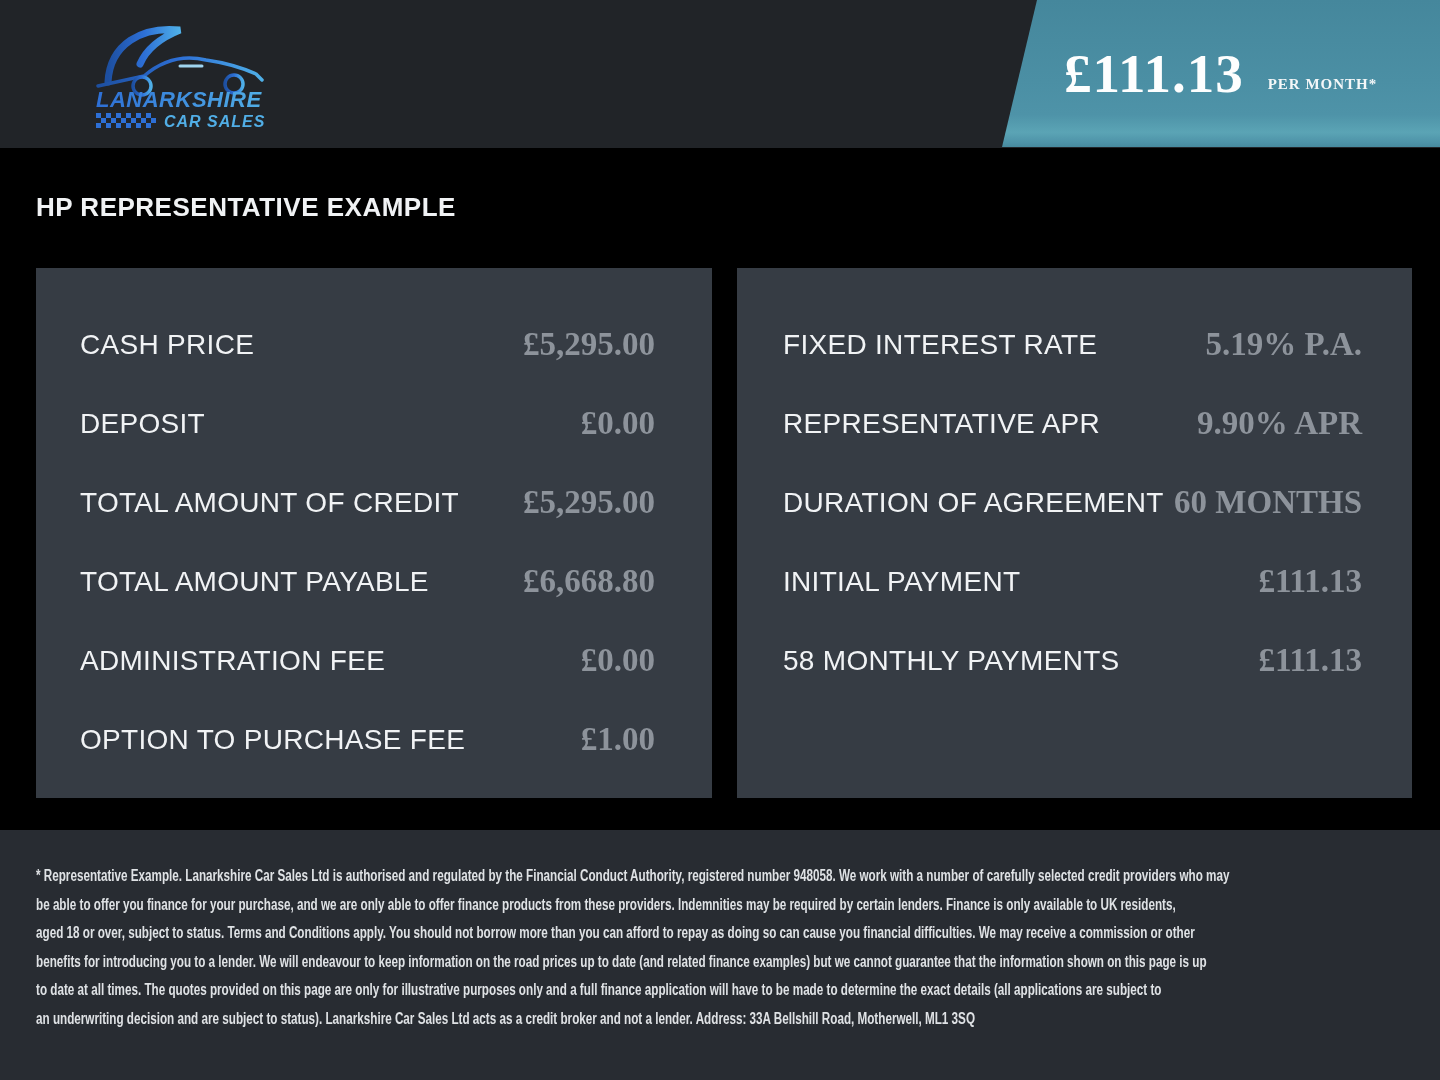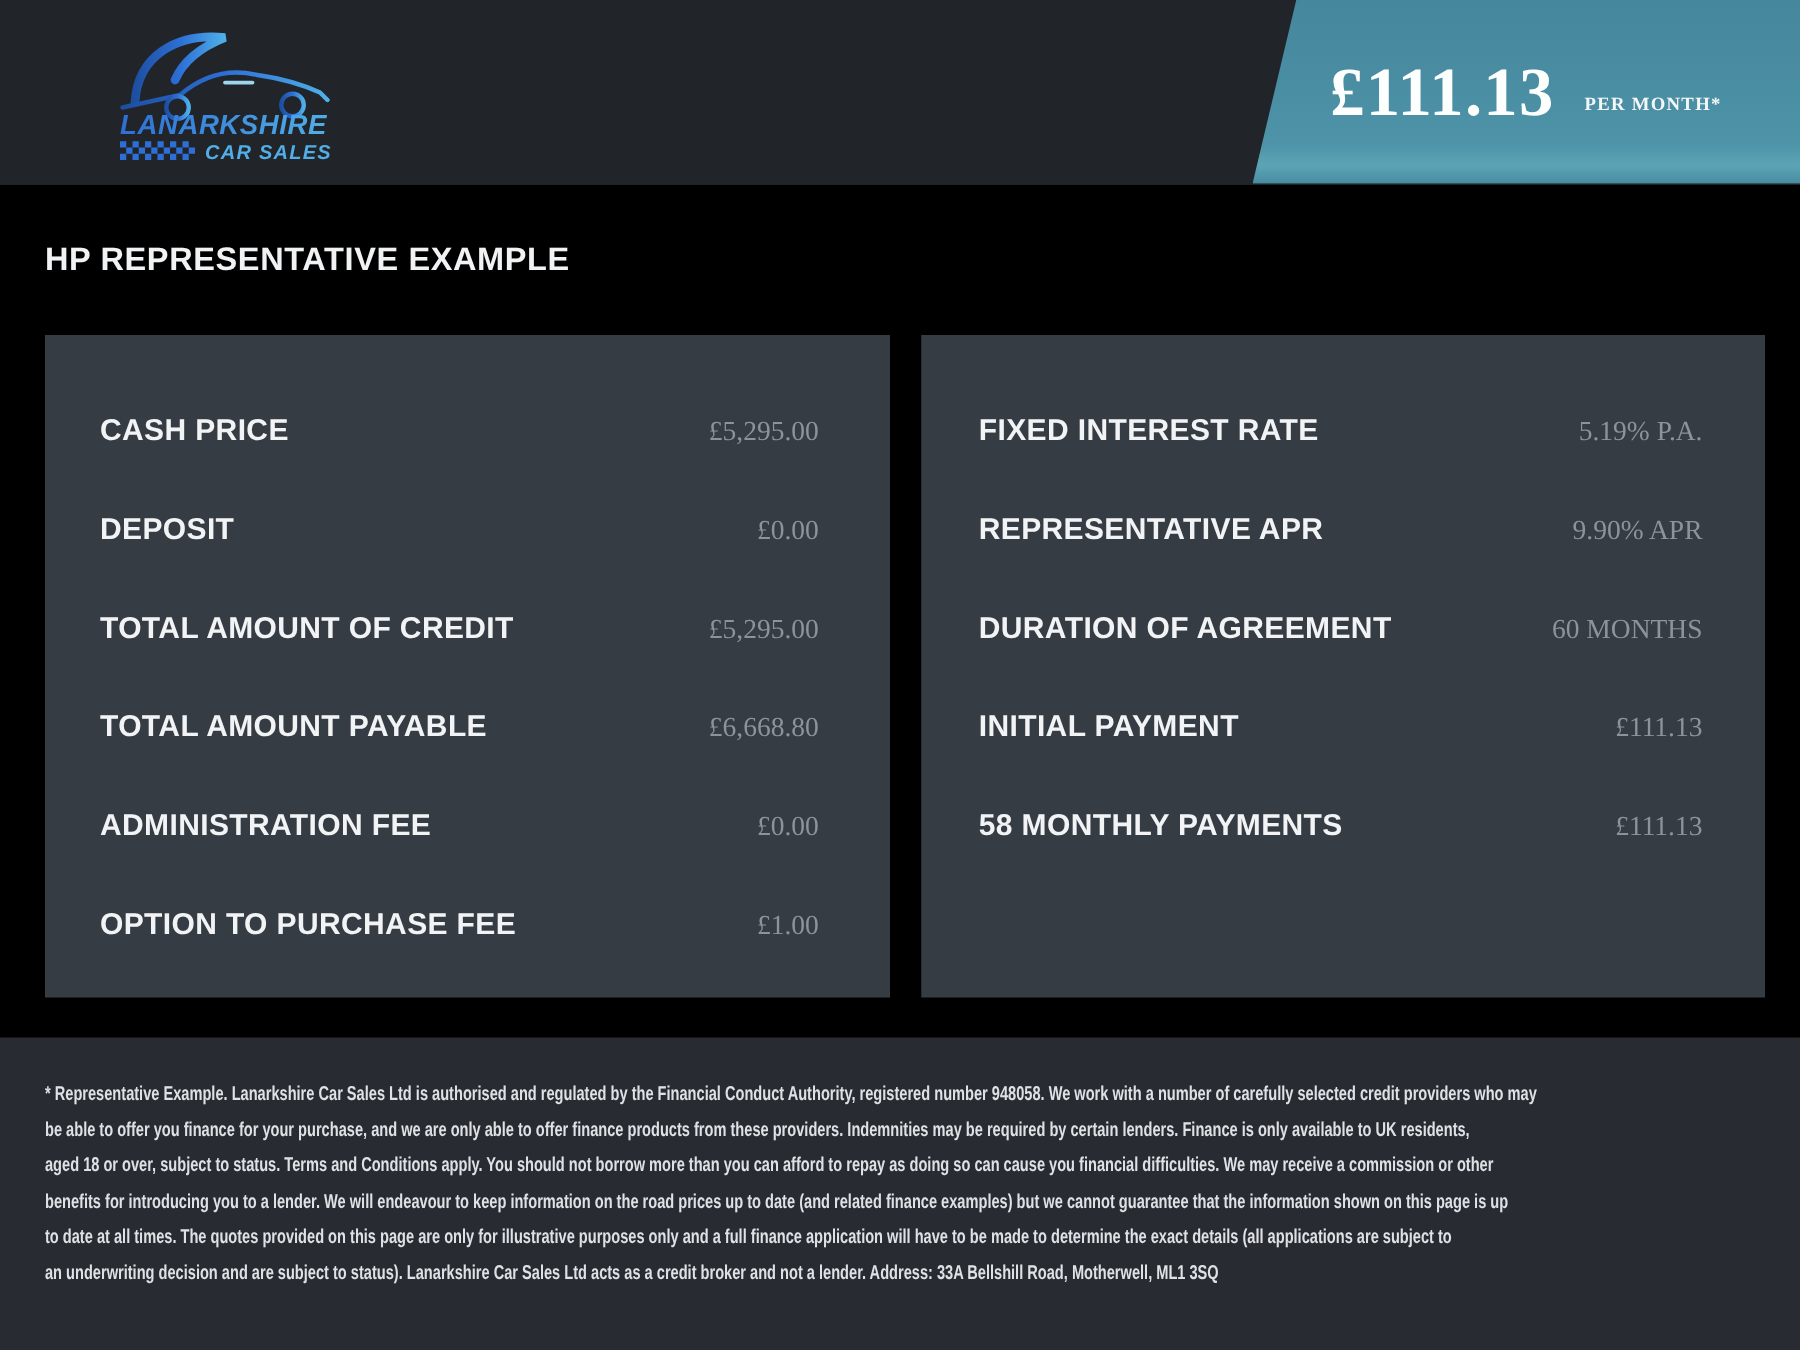--- a/index.html
+++ b/index.html
@@ -87,30 +87,30 @@
   .panel-right { width: 675px; }
   .row {
     height: 79px;
     display: flex;
     align-items: center;
     justify-content: space-between;
   }
   .panel-left  .row { padding-left: 44px; padding-right: 57px; }
   .panel-right .row { padding-left: 46px; padding-right: 50px; text-align: right; }
   .row-label {
-    font-weight: 700;
-    font-size: 24px;
+    font-weight: 400;
+    font-size: 28px;
     letter-spacing: 0.3px;
     color: #f1f3f5;
     white-space: nowrap;
   }
   .row-value {
     font-family: "Liberation Serif", serif;
-    font-weight: 400;
-    font-size: 22px;
+    font-weight: 700;
+    font-size: 33px;
     color: #8d939b;
     white-space: nowrap;
   }
 
   
   .footer {
     position: absolute;
     left: 0;
     top: 830px;
     width: 1440px;

